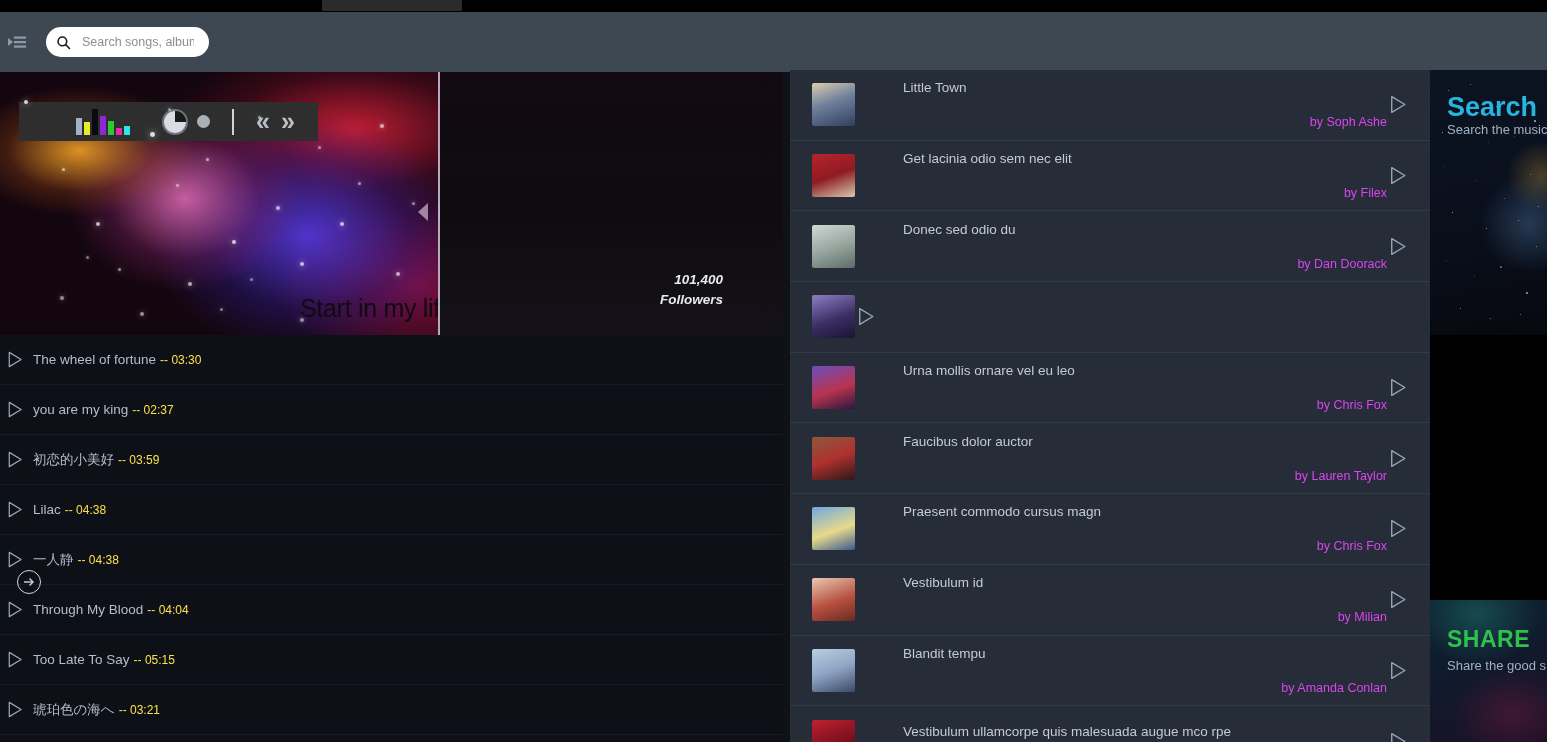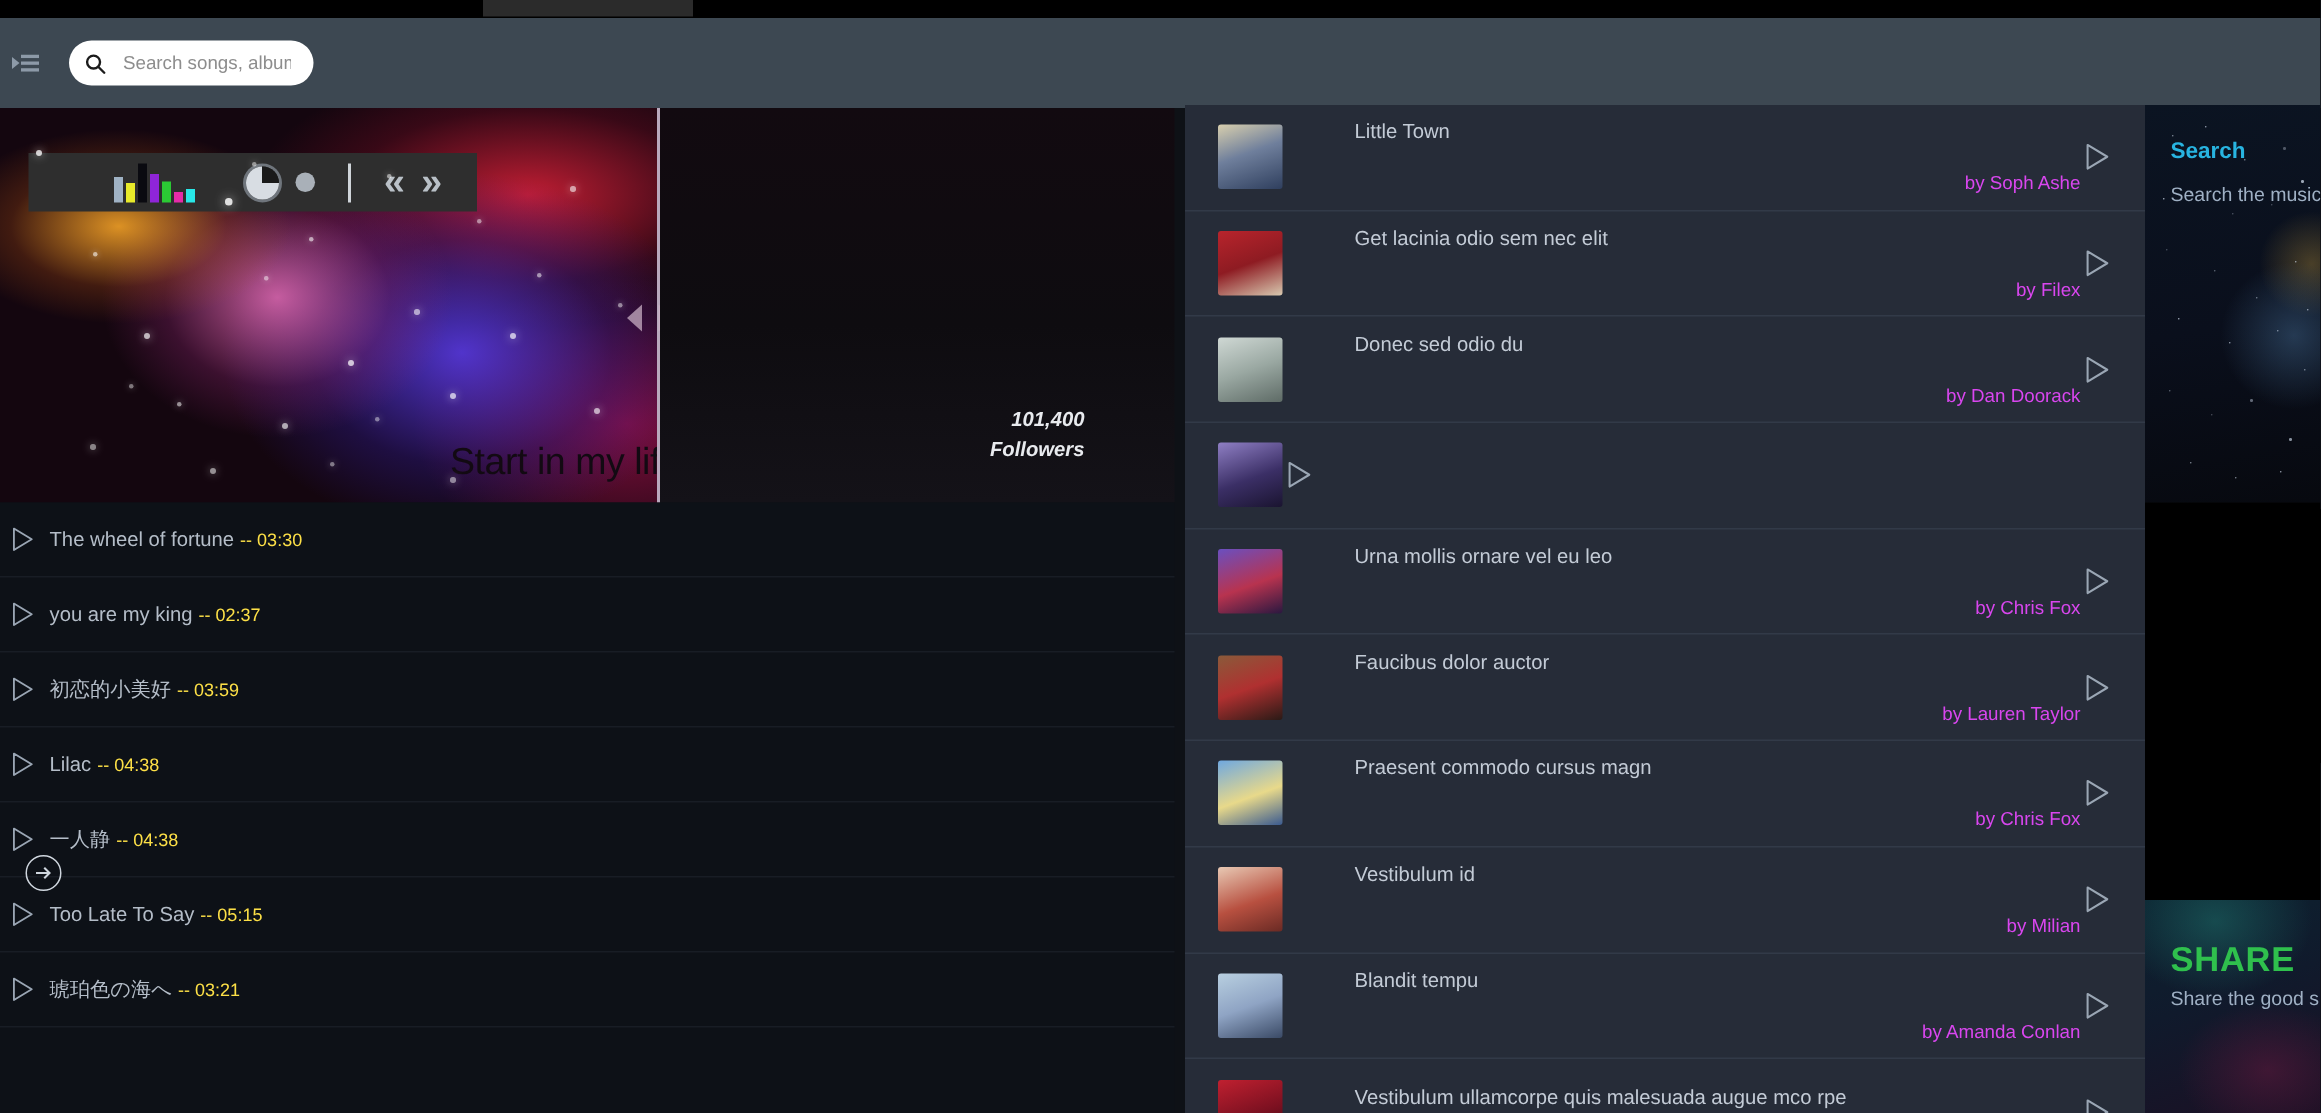--- a/index.html
+++ b/index.html
@@ -315,20 +315,27 @@
         <span class="play-tri"><svg width="19" height="19" viewBox="0 0 20 20">
       <polygon points="4.5,2.5 17,10 4.5,17.5" fill="none" stroke="#9aa6b4" stroke-width="1.3" stroke-linejoin="round"></polygon>
           </svg></span>
      <span class="track-name">一人静</span>
      <span class="track-dur">-- 04:38</span>
       </div>
       <div class="track-row">
         <span class="play-tri"><svg width="19" height="19" viewBox="0 0 20 20">
       <polygon points="4.5,2.5 17,10 4.5,17.5" fill="none" stroke="#9aa6b4" stroke-width="1.3" stroke-linejoin="round"></polygon>
           </svg></span>
+     <span class="track-name">Through My Blood</span>
+     <span class="track-dur">-- 04:04</span>
+      </div>
+      <div class="track-row">
+        <span class="play-tri"><svg width="19" height="19" viewBox="0 0 20 20">
+      <polygon points="4.5,2.5 17,10 4.5,17.5" fill="none" stroke="#9aa6b4" stroke-width="1.3" stroke-linejoin="round"></polygon>
+          </svg></span>
      <span class="track-name">Too Late To Say</span>
      <span class="track-dur">-- 05:15</span>
       </div>
       <div class="track-row">
         <span class="play-tri"><svg width="19" height="19" viewBox="0 0 20 20">
       <polygon points="4.5,2.5 17,10 4.5,17.5" fill="none" stroke="#9aa6b4" stroke-width="1.3" stroke-linejoin="round"></polygon>
           </svg></span>
      <span class="track-name">琥珀色の海へ</span>
      <span class="track-dur">-- 03:21</span>
       </div>
@@ -427,21 +434,21 @@
        <span class="song-title" style="display:block">Vestibulum ullamcorpe quis malesuada augue mco rpe</span>
        <span class="song-artist" style="display:block"></span>
      </span>
      <span class="song-play"><svg width="21" height="21" viewBox="0 0 20 20">
       <polygon points="4.5,2.5 17,10 4.5,17.5" fill="none" stroke="#9aa6b4" stroke-width="1.3" stroke-linejoin="round"></polygon>
           </svg></span>
       </div>
     </div>
 
   <div class="promo promo-search" id="promo-search">
-    <div class="promo-heading" style="top: 22px; font-size: 15px; color: rgb(40, 180, 224);">Search</div>
+    <div class="promo-heading" style="top: 22px; font-size: 27px; color: rgb(40, 180, 224);">Search</div>
     <div class="promo-sub" style="top:52px;color:#9fb0c4;text-align:right;">Search the music</div>
   <div class="star" style="left: 18px; top: 20px; width: 1.44px; height: 1.44px; opacity: 0.65;"></div>
       <div class="star" style="left: 40px; top: 14px; width: 0.88px; height: 0.88px; opacity: 0.75;"></div>
       <div class="star" style="left: 66px; top: 36px; width: 0.6px; height: 0.6px; opacity: 0.55;"></div>
       <div class="star" style="left: 92px; top: 28px; width: 1.72px; height: 1.72px; opacity: 0.35;"></div>
       <div class="star" style="left: 30px; top: 58px; width: 1.16px; height: 1.16px; opacity: 0.65;"></div>
       <div class="star" style="left: 58px; top: 72px; width: 0.88px; height: 0.88px; opacity: 0.35;"></div>
       <div class="star" style="left: 84px; top: 66px; width: 1.44px; height: 1.44px; opacity: 0.35;"></div>
       <div class="star" style="left: 104px; top: 50px; width: 1.72px; height: 1.72px; opacity: 0.75;"></div>
       <div class="star" style="left: 14px; top: 96px; width: 1.44px; height: 1.44px; opacity: 0.35;"></div>

